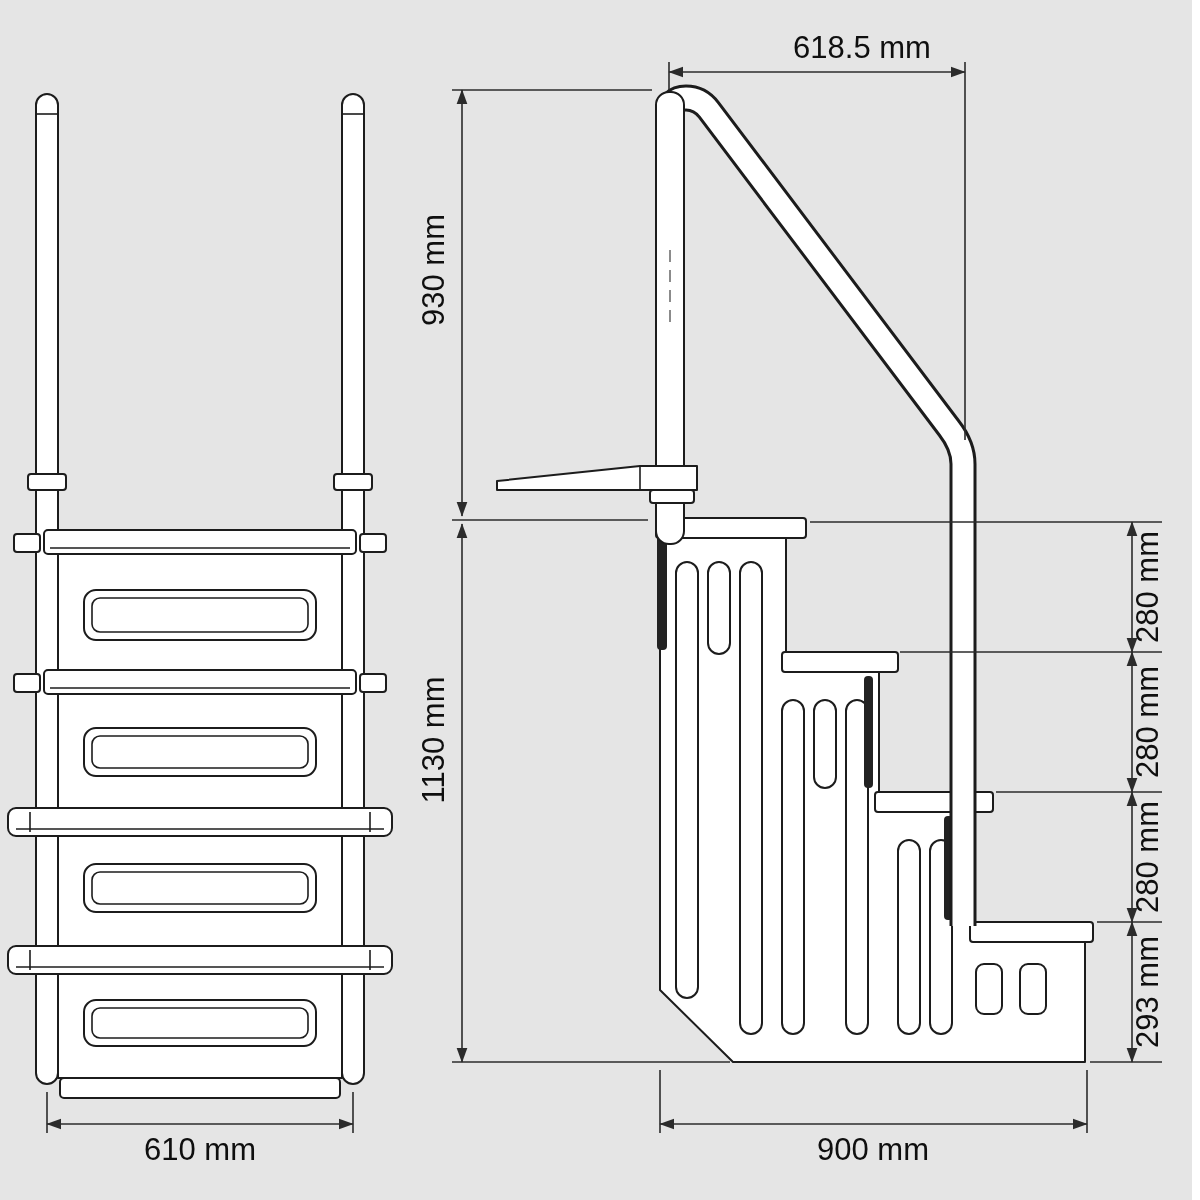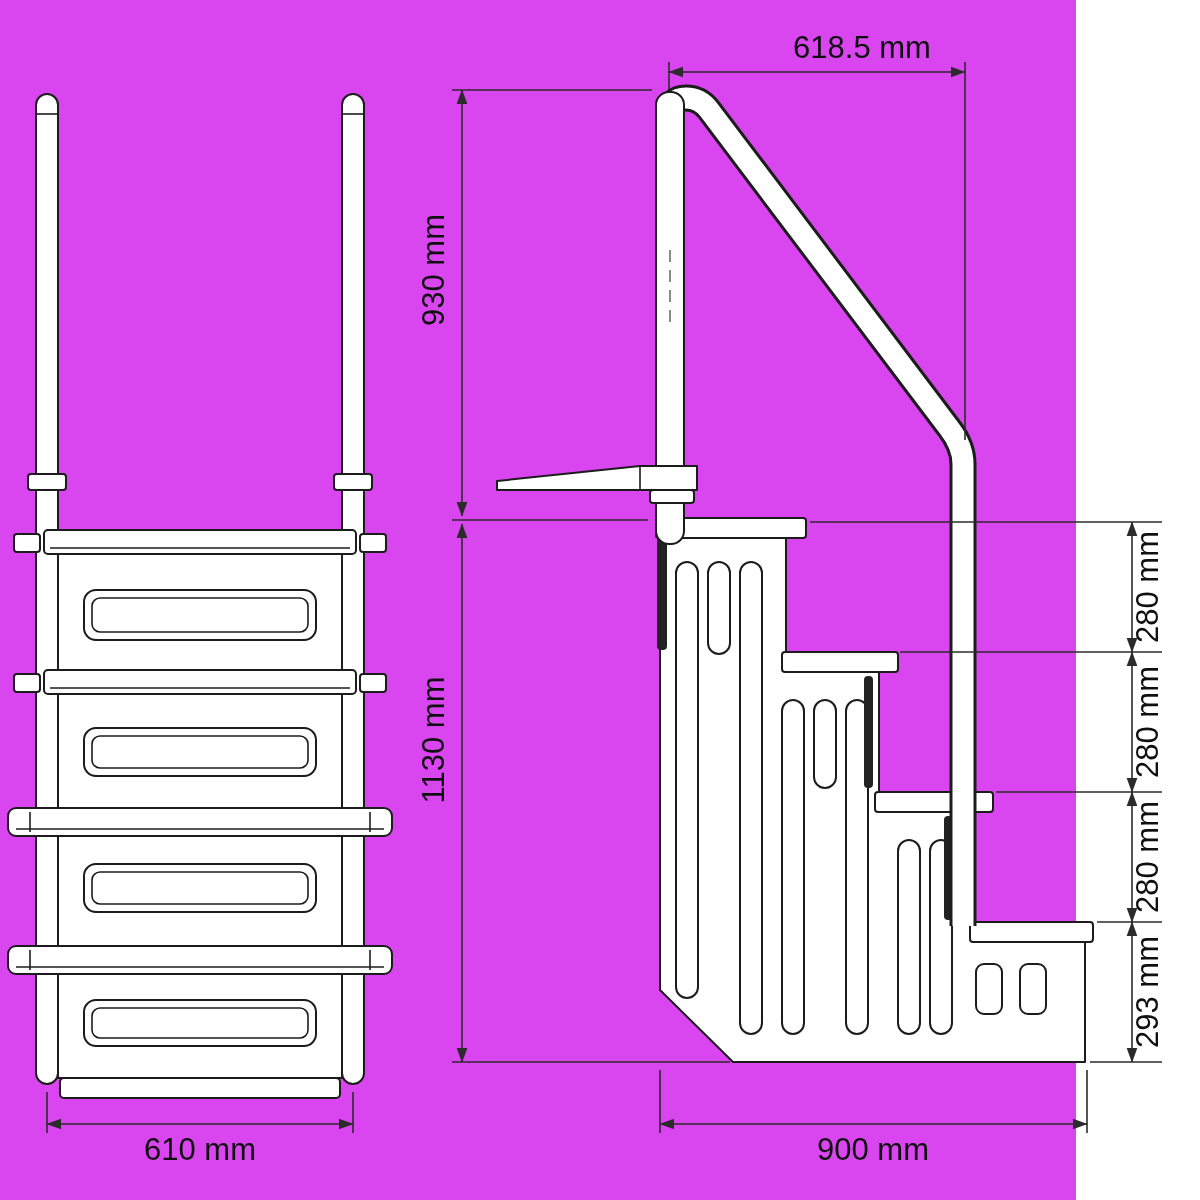--- a/index.html
+++ b/index.html
@@ -1,17 +1,17 @@
 <!DOCTYPE html>
 <html><head>
 <meta charset="utf-8">
 <style>
   html,body{margin:0;padding:0;background:#ffffff;}
   body{width:1200px;height:1200px;font-family:"Liberation Sans",sans-serif;}
-  .canvas{width:1076px;height:1200px;background:#d946ef;}
+  .canvas{width:1192px;height:1200px;background:#e5e5e5;}
   svg{display:block;}
   .ln{fill:#ffffff;stroke:#1c1c1c;stroke-width:2px;stroke-linejoin:round;}
   .lnthin{fill:none;stroke:#1c1c1c;stroke-width:1.6px;}
   .dark{fill:#222222;stroke:none;}
   .tube-out{fill:none;stroke:#1c1c1c;stroke-width:27px;stroke-linecap:butt;}
   .tube-in{fill:none;stroke:#ffffff;stroke-width:21px;stroke-linecap:butt;}
   .dim{stroke:#2b2b2b;stroke-width:1.6px;fill:none;}
   .dimtext{font-family:"Liberation Sans",sans-serif;font-size:31px;fill:#0f0f0f;}
   .dash{stroke:#666;stroke-width:1.5px;stroke-dasharray:12 8;}
 </style>

